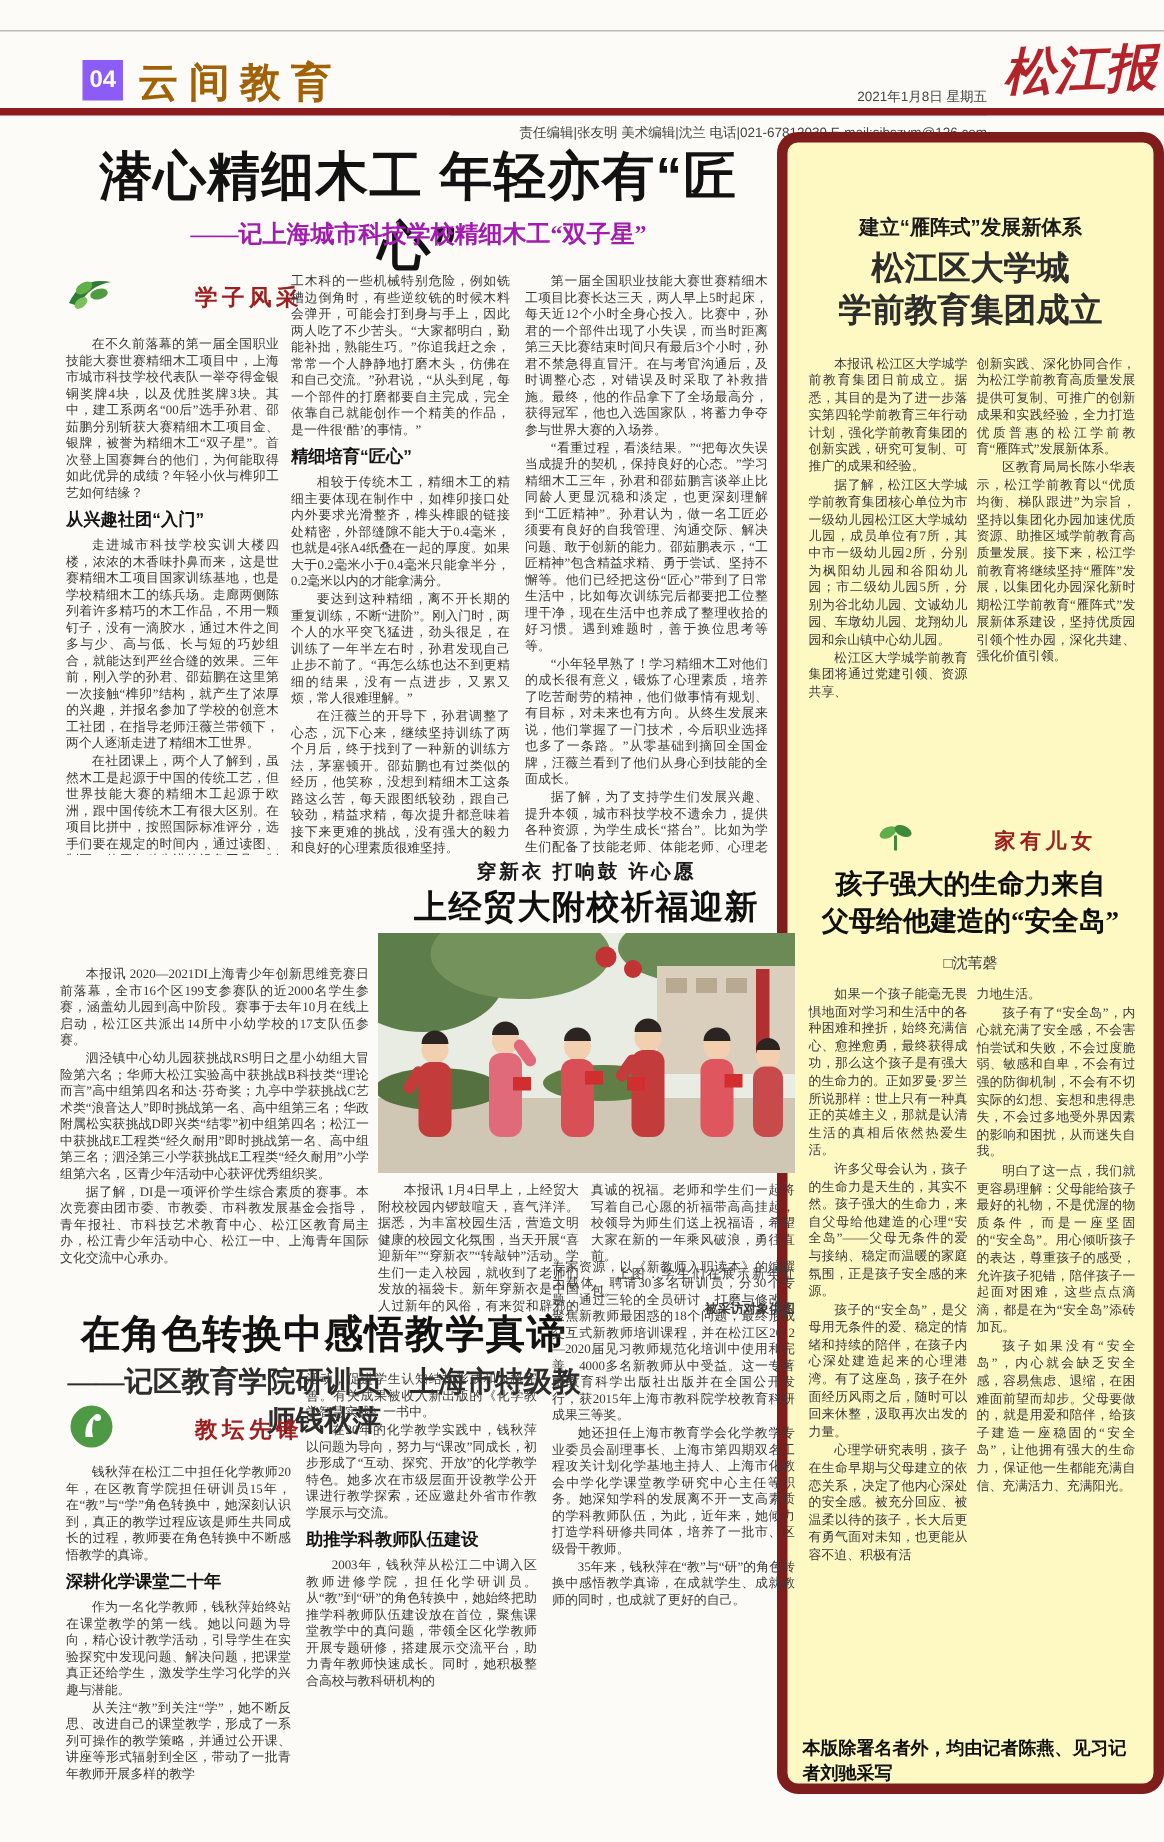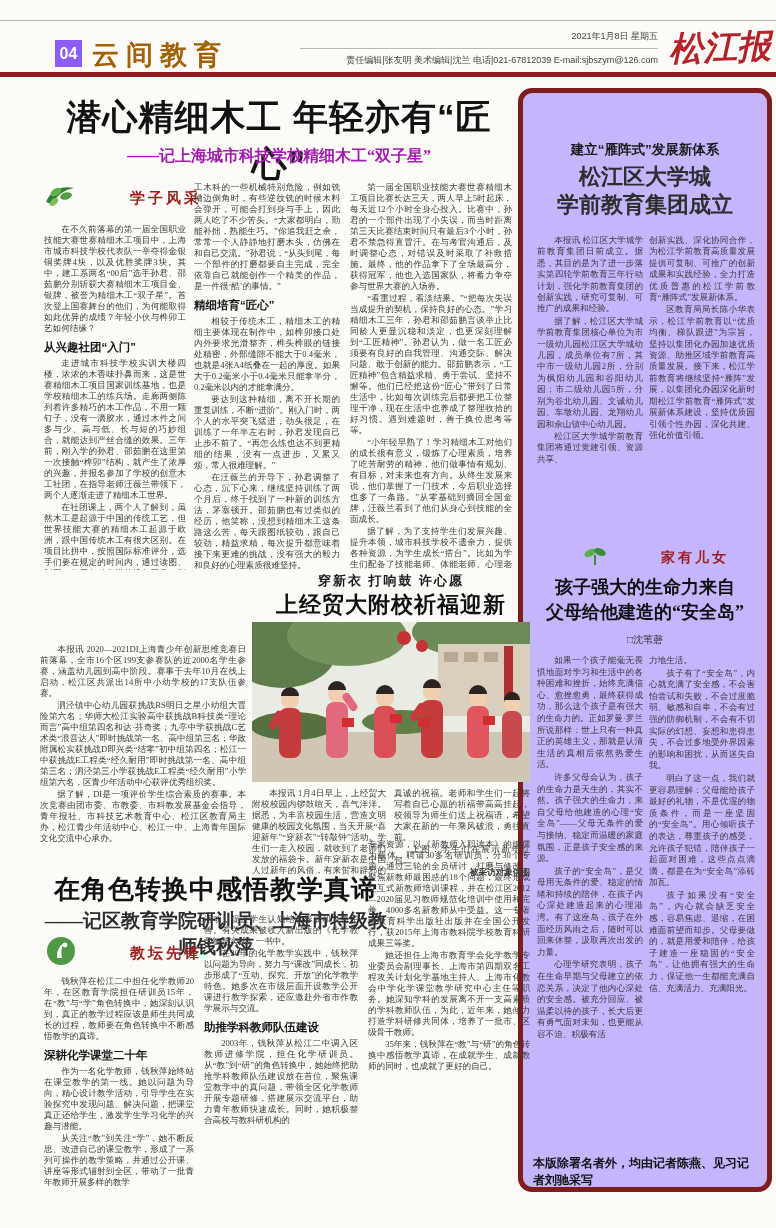--- a/index.html
+++ b/index.html
@@ -11,40 +11,40 @@
   .center{text-align:center;}
   .body-text{font-size:8.6px;line-height:11px;text-align:justify;color:#3a3a3a;overflow:hidden;}
   .body-text p{margin:0 0 1px 0;text-indent:2em;}
   .body-text p.noind{text-indent:0;}
   .body-text h4{font-family:"Liberation Sans","DejaVu Sans",sans-serif;font-weight:bold;color:#151515;
                 font-size:11.5px;line-height:12px;margin:7px 0 5px 0;text-indent:0;}
   .marker{display:flex;align-items:center;gap:7px;}
   .marker .mtxt{font-family:"Liberation Sans","DejaVu Sans",sans-serif;font-weight:bold;
                 color:#9d2020;font-size:15px;letter-spacing:3px;margin-left:47px;}
   .kicker{font-family:"Liberation Sans","DejaVu Sans",sans-serif;font-weight:bold;color:#1a1a1a;}
-  .greenbox{border:5px solid #7f1d1d;border-radius:14px;background:#c4b5fd;}
+  .greenbox{border:7px solid #7f1d1d;border-radius:14px;background:#fef9c3;}
   .byline{font-size:10px;color:#333;text-align:center;}
   .note{font-family:"Liberation Sans","DejaVu Sans",sans-serif;font-weight:bold;font-size:12px;color:#111;}
   .rule-red{background:#8e1b20;}
   .hairline{background:#b9b9b4;}
 </style>
 </head>
 <body>
 
 <div id="page">
 
   <div class="abs hairline" style="left:0;top:20px;width:776px;height:1px;"></div>
 
   <div class="abs" style="left:55px;top:40px;width:27px;height:27px;background:#8b5cf6;color:#fff;
        font:bold 16px/27px 'Liberation Sans','DejaVu Sans',sans-serif;text-align:center;">04</div>
 
   <div class="abs hei" style="left:92px;top:37px;font-size:27px;letter-spacing:7px;color:#a16207;">云间教育</div>
 
   <div class="abs" style="left:300px;top:30px;width:358px;text-align:right;font-family:'Liberation Sans','DejaVu Sans',sans-serif;font-size:9px;color:#444;">
-    <div style="margin-bottom:5px;">2021年1月8日 星期五</div>
+    <div style="margin-bottom:5px;margin-top:28px;">2021年1月8日 星期五</div>
     <div class="hairline" style="height:1px;margin:0 0 5px 0;"></div>
     <div>责任编辑|张友明  美术编辑|沈兰  电话|021-67812039  E-mail:sjbszym@126.com</div>
   </div>
 
   <div class="abs" style="left:668px;top:26px;width:104px;text-align:center;color:#b5232a;
        font:bold italic 34px/44px 'Liberation Serif','DejaVu Serif',serif;transform:rotate(-2deg);">松江报</div>
 
   <div class="abs rule-red" style="left:0;top:72px;width:776px;height:5px;"></div>
 
   <div class="abs hei center" style="left:40px;top:94px;width:478px;font-size:35px;letter-spacing:1px;color:#121212;">潜心精细木工 年轻亦有“匠心”</div>

